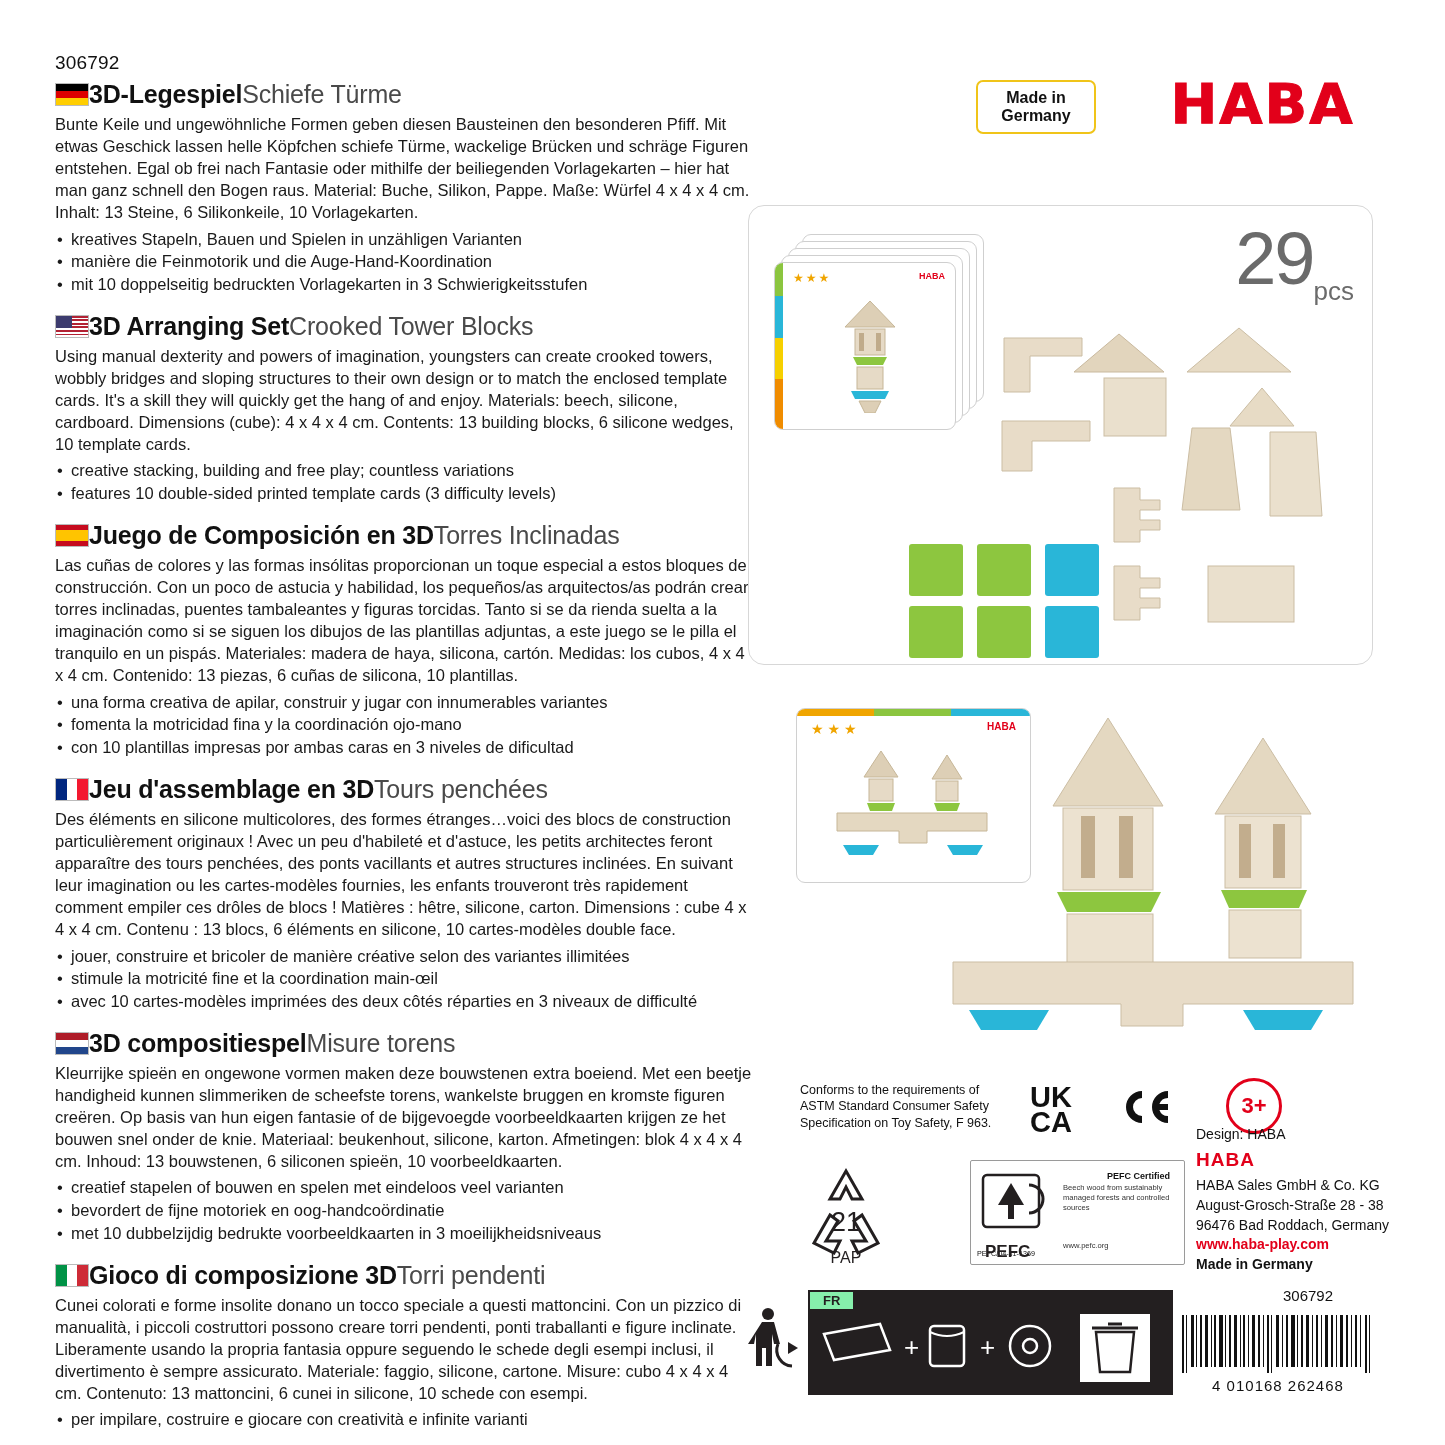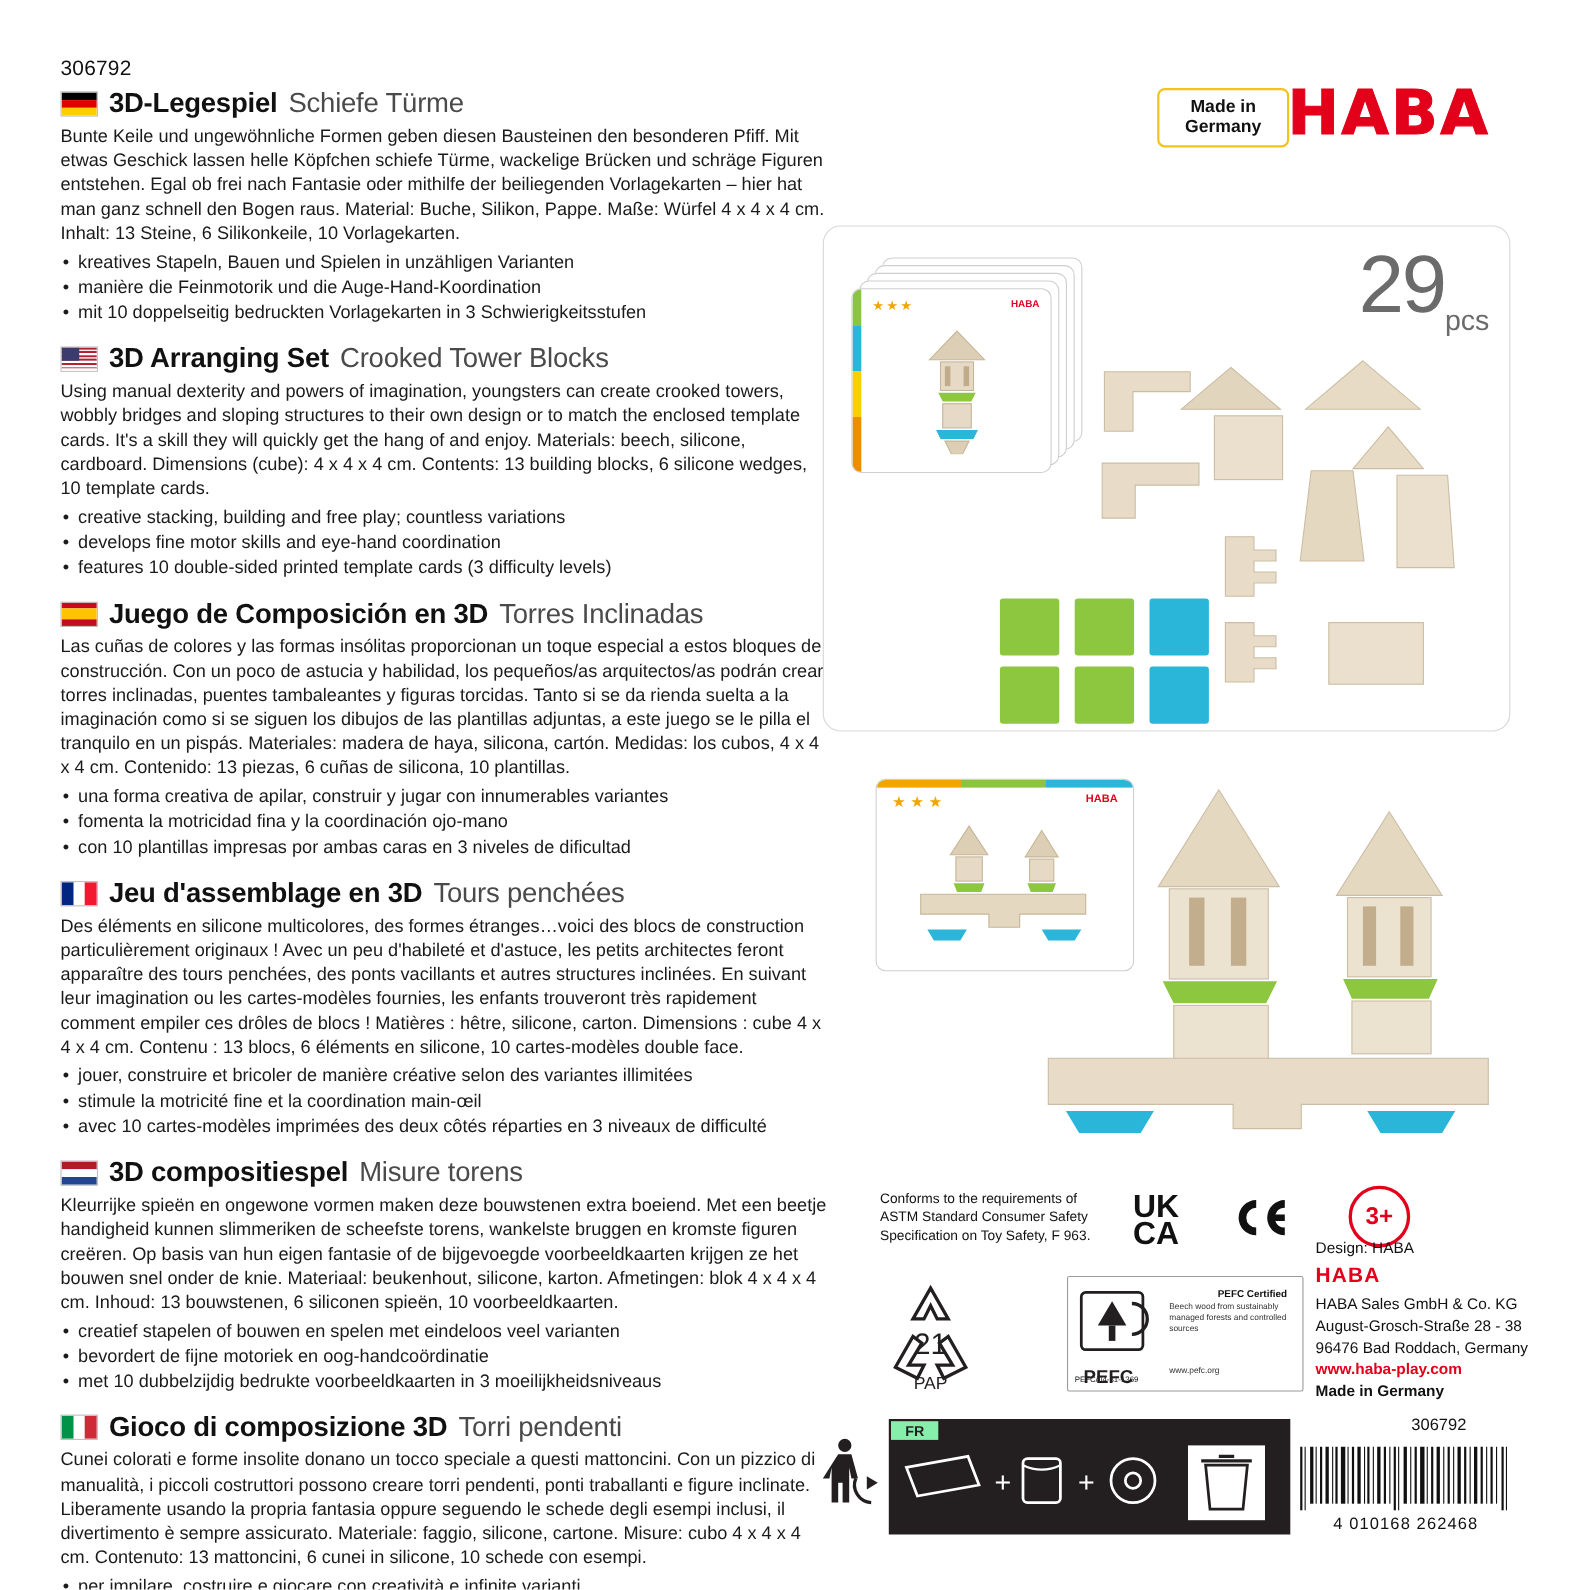--- a/index.html
+++ b/index.html
@@ -15,21 +15,21 @@
   .page { position:relative; width:1445px; height:1445px; }
 
   
   .left-col {
     position:absolute; left:55px; top:52px; width:700px;
   }
   .art-no { font-size:19px; color:#111; margin-bottom:6px; letter-spacing:0.2px; }
 
   .lang-block { margin-bottom:16px; }
   .lang-head {
-    display:flex; align-items:center; gap:10px; margin-bottom:4px;
+    display:flex; align-items:center; margin-bottom:4px;
   }
   .flag { width:34px; height:23px; flex:0 0 auto; border:1px solid #bbb; position:relative; overflow:hidden; }
   .title-main { font-size:25px; font-weight:bold; color:#111; letter-spacing:-0.2px; }
   .title-sub { font-size:25px; font-weight:normal; color:#4a4a4a; letter-spacing:-0.2px; }
   .body-text { font-size:16.5px; line-height:1.34; color:#1a1a1a; margin:0 0 4px 0; }
   .bullets { list-style:none; margin:2px 0 0 0; padding:0; }
   .bullets li { font-size:16.5px; line-height:1.38; position:relative; padding-left:16px; color:#1a1a1a; }
   .bullets li:before { content:"•"; position:absolute; left:2px; top:0; }
 
   
@@ -47,21 +47,21 @@
   .flag-fr span { flex:1; }
   .flag-fr .b1{background:#00267f;} .flag-fr .b2{background:#fff;} .flag-fr .b3{background:#f31830;}
   .flag-nl div{height:33.33%;}
   .flag-nl .s1{background:#ae1c28;} .flag-nl .s2{background:#fff;} .flag-nl .s3{background:#21468b;}
   .flag-it { display:flex; }
   .flag-it span{flex:1;}
   .flag-it .b1{background:#009246;} .flag-it .b2{background:#fff;} .flag-it .b3{background:#ce2b37;}
 
   
   .made-in-badge {
-    position:absolute; left:1052px; top:80px;
+    position:absolute; left:976px; top:80px;
     width:120px; height:54px;
     border:2px solid #f0c419; border-radius:7px;
     background:#fff;
     display:flex; align-items:center; justify-content:center;
     text-align:center; line-height:1.12;
     font-size:16px; font-weight:bold; color:#111;
   }
   .haba-logo {
     position:absolute; left:1155px; top:72px;
     width:215px; height:62px;
@@ -206,21 +206,20 @@
               <i></i>
             </span>
           <span class="canton"></span>
         </span>
         <span class="title-main">3D Arranging Set</span>
         <span class="title-sub">Crooked Tower Blocks</span>
       </div>
       <p class="body-text">Using manual dexterity and powers of imagination, youngsters can create crooked towers, wobbly bridges and sloping structures to their own design or to match the enclosed template cards. It's a skill they will quickly get the hang of and enjoy. Materials: beech, silicone, cardboard. Dimensions (cube): 4 x 4 x 4 cm. Contents: 13 building blocks, 6 silicone wedges, 10 template cards.</p>
       <ul class="bullets">
         <li>creative stacking, building and free play; countless variations</li>
-        <li>develops fine motor skills and eye-hand coordination</li>
         <li>features 10 double-sided printed template cards (3 difficulty levels)</li>
       </ul>
     </div>
 
     <div class="lang-block">
       <div class="lang-head">
         <span class="flag flag-es">
             <div class="t"></div>
             <div class="m"></div>
             <div class="b"></div>

